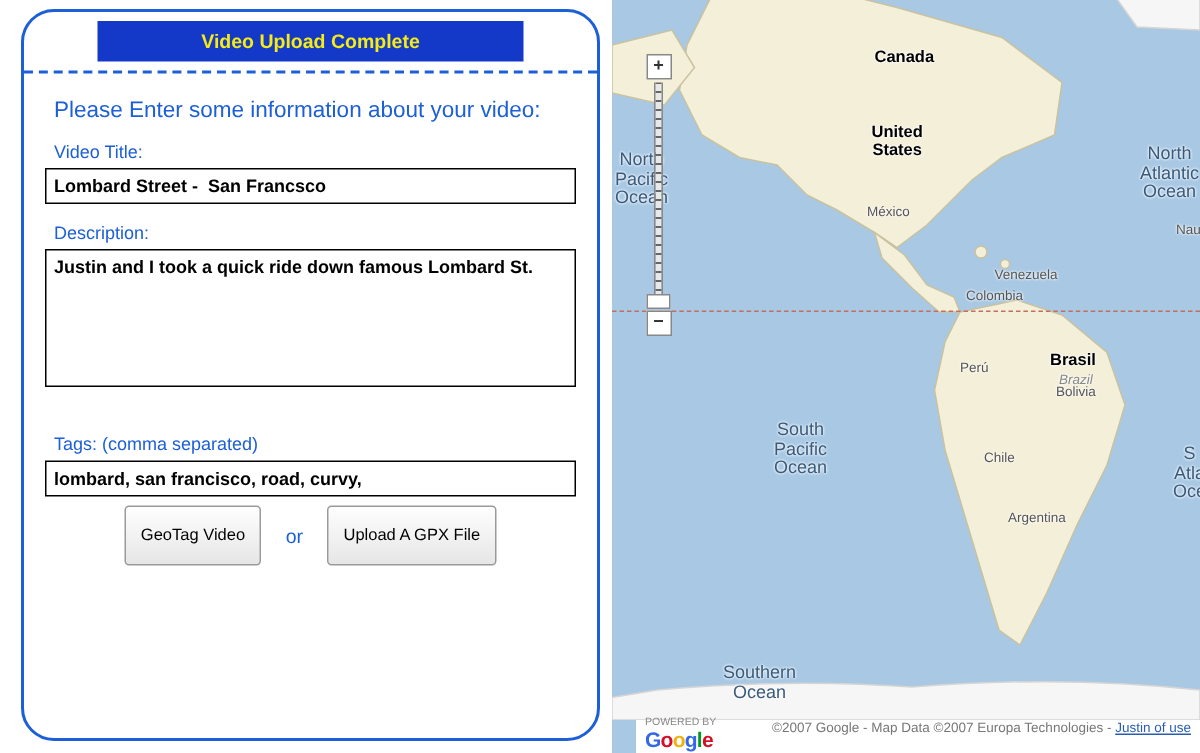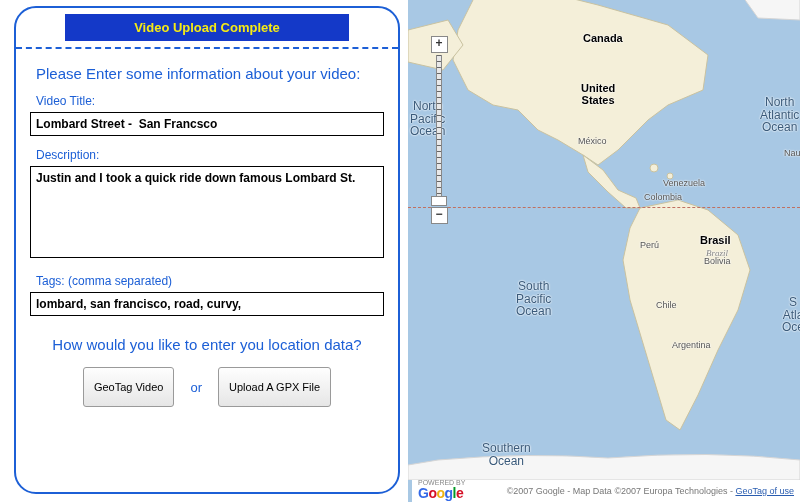--- a/index.html
+++ b/index.html
@@ -67,21 +67,21 @@
     background: #fff;
   }
   .textarea {
     width: 100%;
     height: 92px;
     border: 1.5px solid #000;
     font-family: Arial, Helvetica, sans-serif;
     font-size: 12px;
     font-weight: bold;
     padding: 4px 5px;
-    margin-bottom: 6px;
+    margin-bottom: 20px;
     resize: none;
     background: #fff;
   }
   .subheading {
     color: #1c5fd6;
     font-size: 15px;
     text-align: center;
     margin: 14px 0 14px 0;
   }
   .button-row {
@@ -113,26 +113,25 @@
   }
   .map-svg {
     position: absolute;
     top: 0; left: 0;
     width: 392px;
     height: 480px;
   }
   .map-footer {
     position: absolute;
     bottom: 0;
-    left: 4px;
+    left: 16px;
     right: 0;
     height: 22px;
     background: #fff;
     display: flex;
-    align-items: center;
     justify-content: space-between;
     font-size: 9px;
     color: #777;
     padding: 0 6px;
     margin-top: 32px;
   }
   .google-brand {
     font-size: 14px;
     font-weight: bold;
     letter-spacing: -0.5px;
@@ -215,21 +214,20 @@
 
       <div class="label">Video Title:</div>
       <input class="text-input" type="text" value="Lombard Street -  San Francsco" style="">
 
       <div class="label">Description:</div>
       <textarea class="textarea" style="">Justin and I took a quick ride down famous Lombard St.</textarea>
 
       <div class="label">Tags: (comma separated)</div>
       <input class="text-input" type="text" value="lombard, san francisco, road, curvy," style="">
 
-      <div class="subheading">How would you like to enter you location data?</div>
 
       <div class="button-row">
         <button class="btn">GeoTag Video</button>
         <span class="or-text">or</span>
         <button class="btn">Upload A GPX File</button>
       </div>
     </div>
   </div>
 
   <div class="right-panel">
@@ -257,21 +255,21 @@
     <div class="equator"></div>
 
     <div class="map-label country" style="left:175px; top:32px;">Canada</div>
     <div class="map-label country" style="left:173px; top:82px; text-align:center;">United<br>States</div>
     <div class="map-label small" style="left:170px; top:136px;">México</div>
     <div class="map-label small" style="left:255px; top:178px;">Venezuela</div>
     <div class="map-label small" style="left:236px; top:192px;">Colombia</div>
     <div class="map-label small" style="left:232px; top:240px;">Perú</div>
     <div class="map-label small" style="left:260px; top:256px;padding-left:36px;">Bolivia</div>
     <div class="map-label country" style="left:292px; top:234px;">Brasil</div>
-    <div class="map-label small" style="left:298px; top:248px; font-style:italic; color:#888;font-family:Liberation Serif, serif;">Brazil</div>
+    <div class="map-label small" style="left:298px; top:248px; font-style:italic; color:#888;">Brazil</div>
     <div class="map-label small" style="left:248px; top:300px;">Chile</div>
     <div class="map-label small" style="left:264px; top:340px;">Argentina</div>
 
     <div class="map-label ocean" style="left:2px; top:100px;">North<br>Pacific<br>Ocean</div>
     <div class="map-label ocean" style="left:108px; top:280px;">South<br>Pacific<br>Ocean</div>
     <div class="map-label ocean" style="left:352px; top:96px;">North<br>Atlantic<br>Ocean</div>
     <div class="map-label ocean" style="left:374px; top:296px;">S<br>Atla<br>Oce</div>
     <div class="map-label ocean" style="left:74px; top:442px;">Southern<br>Ocean</div>
     <div class="map-label small" style="left:376px; top:148px;">Nau</div>
 
@@ -285,18 +283,18 @@
 
     <div class="map-footer">
       <div>
         <span class="powered">POWERED BY</span>
         <span class="google-brand g-text">
           <span style="color:#3369e8">G</span><span style="color:#d50f25">o</span><span style="color:#eeb211">o</span><span style="color:#3369e8">g</span><span style="color:#009925">l</span><span style="color:#d50f25">e</span>
         </span>
       </div>
       <div>
         <span>©2007 Google - Map Data ©2007 Europa Technologies -</span>
-        <span class="terms">GeoTag of use</span>
+        <span class="terms">Justin of use</span>
       </div>
     </div>
   </div>
 
 </div>
 
 </body></html>

